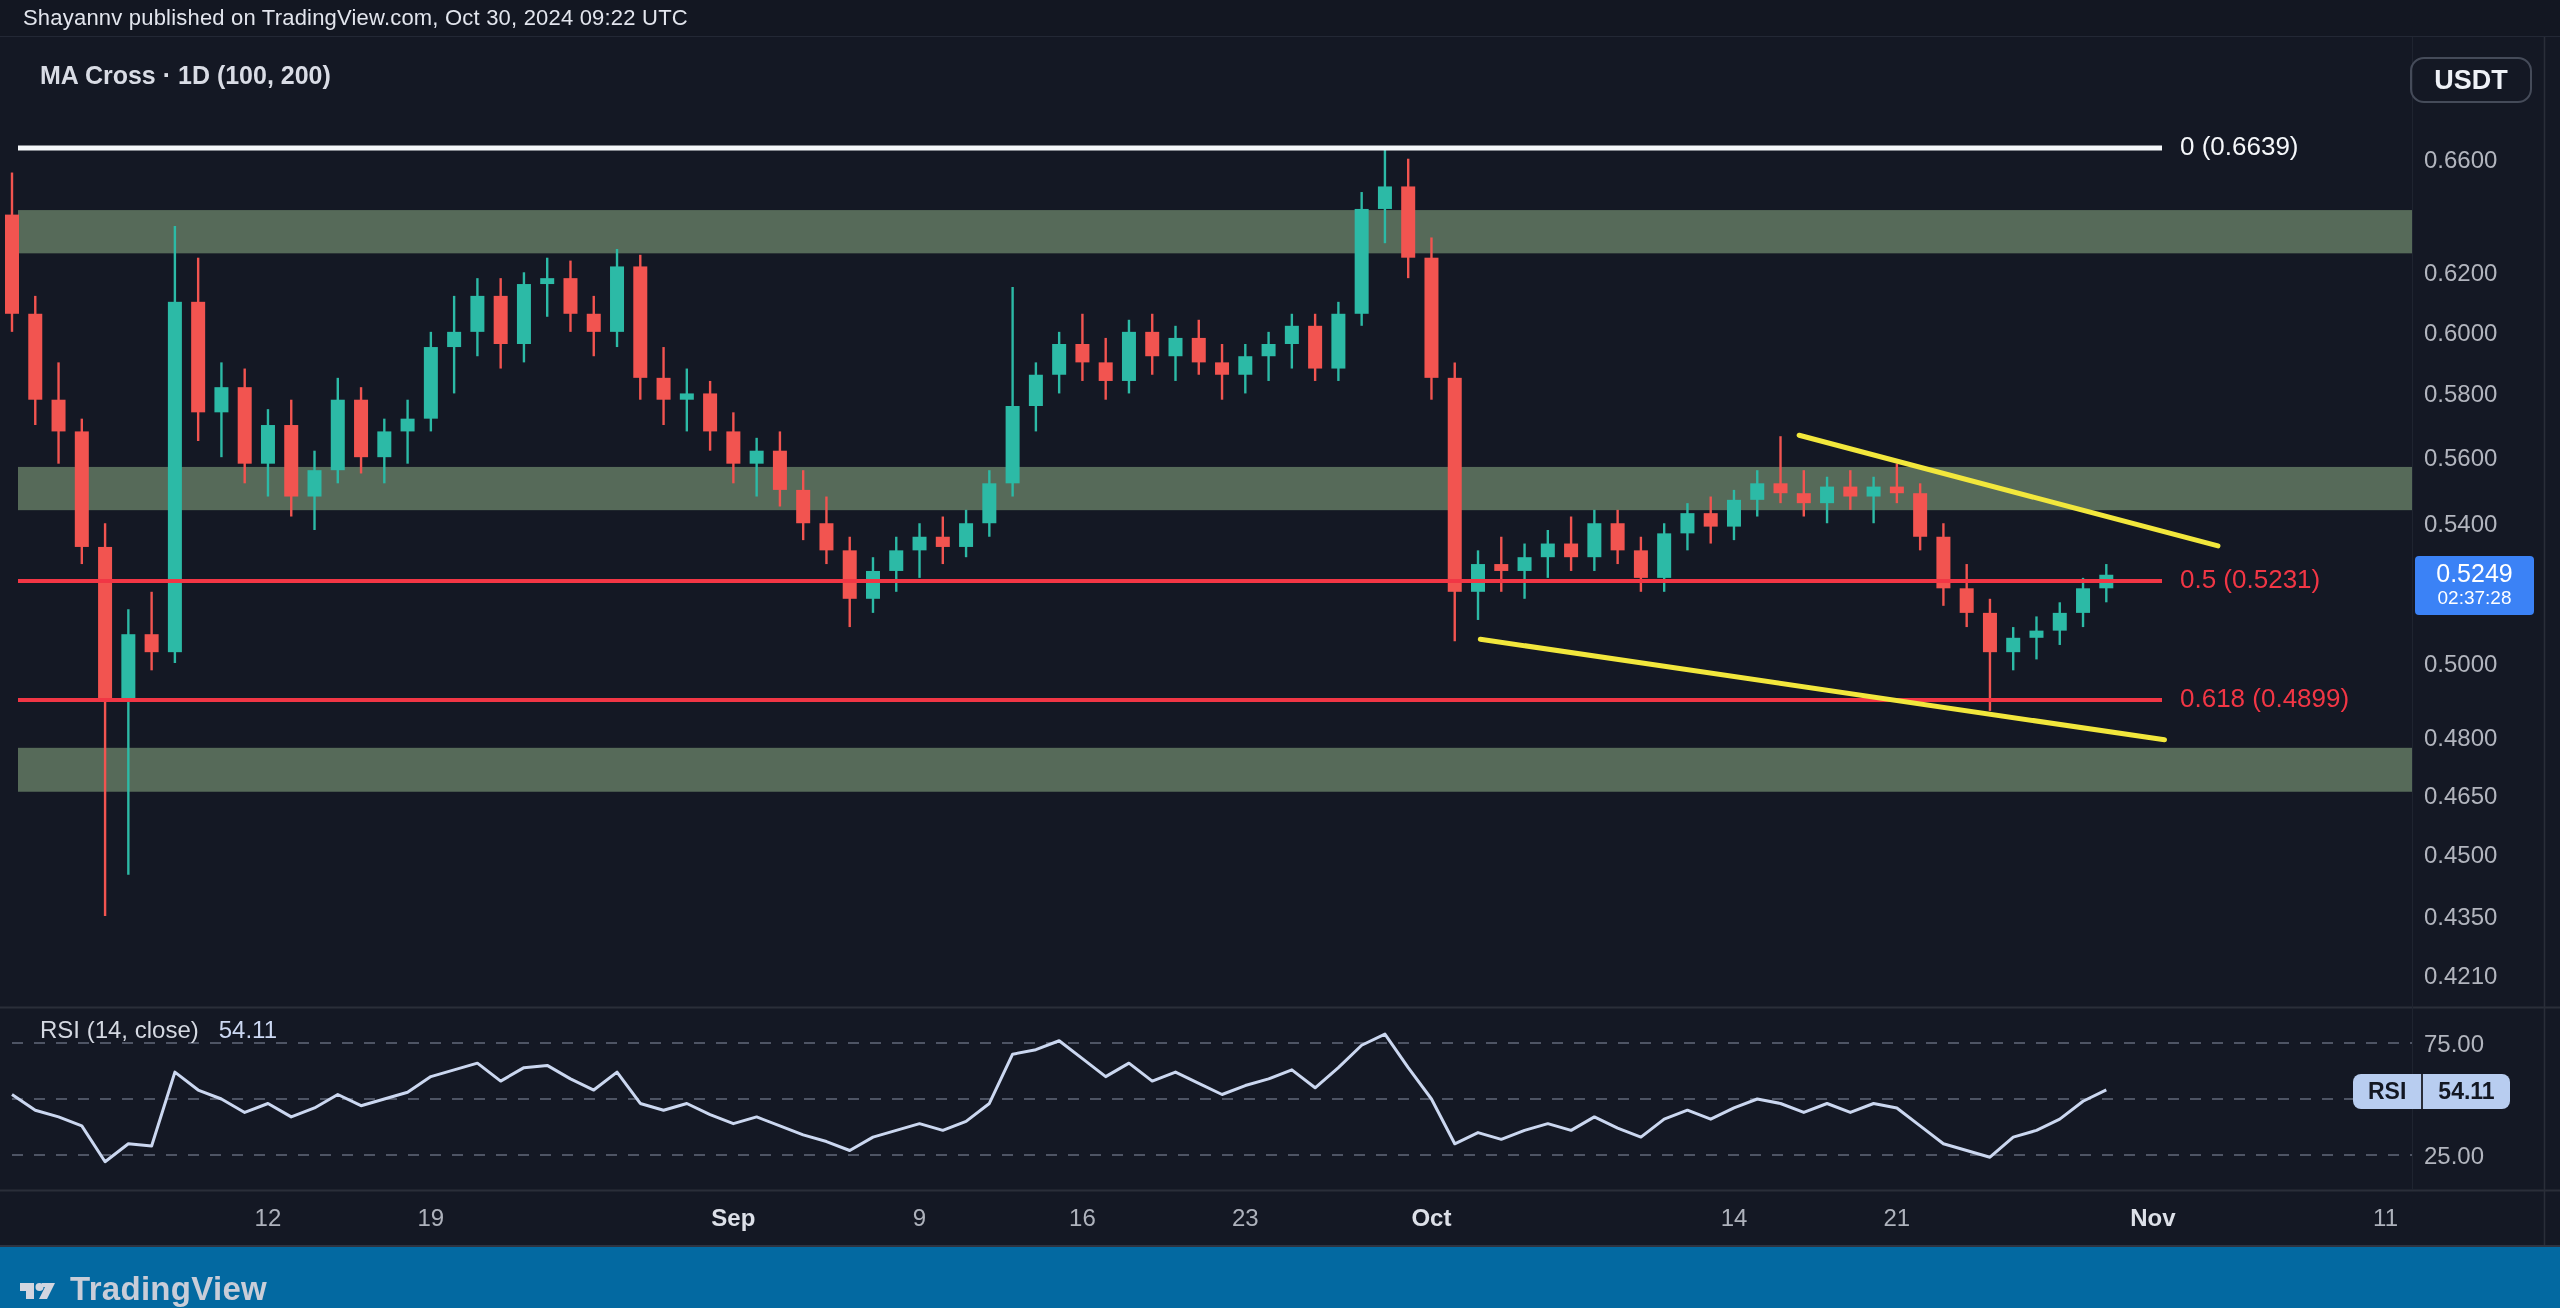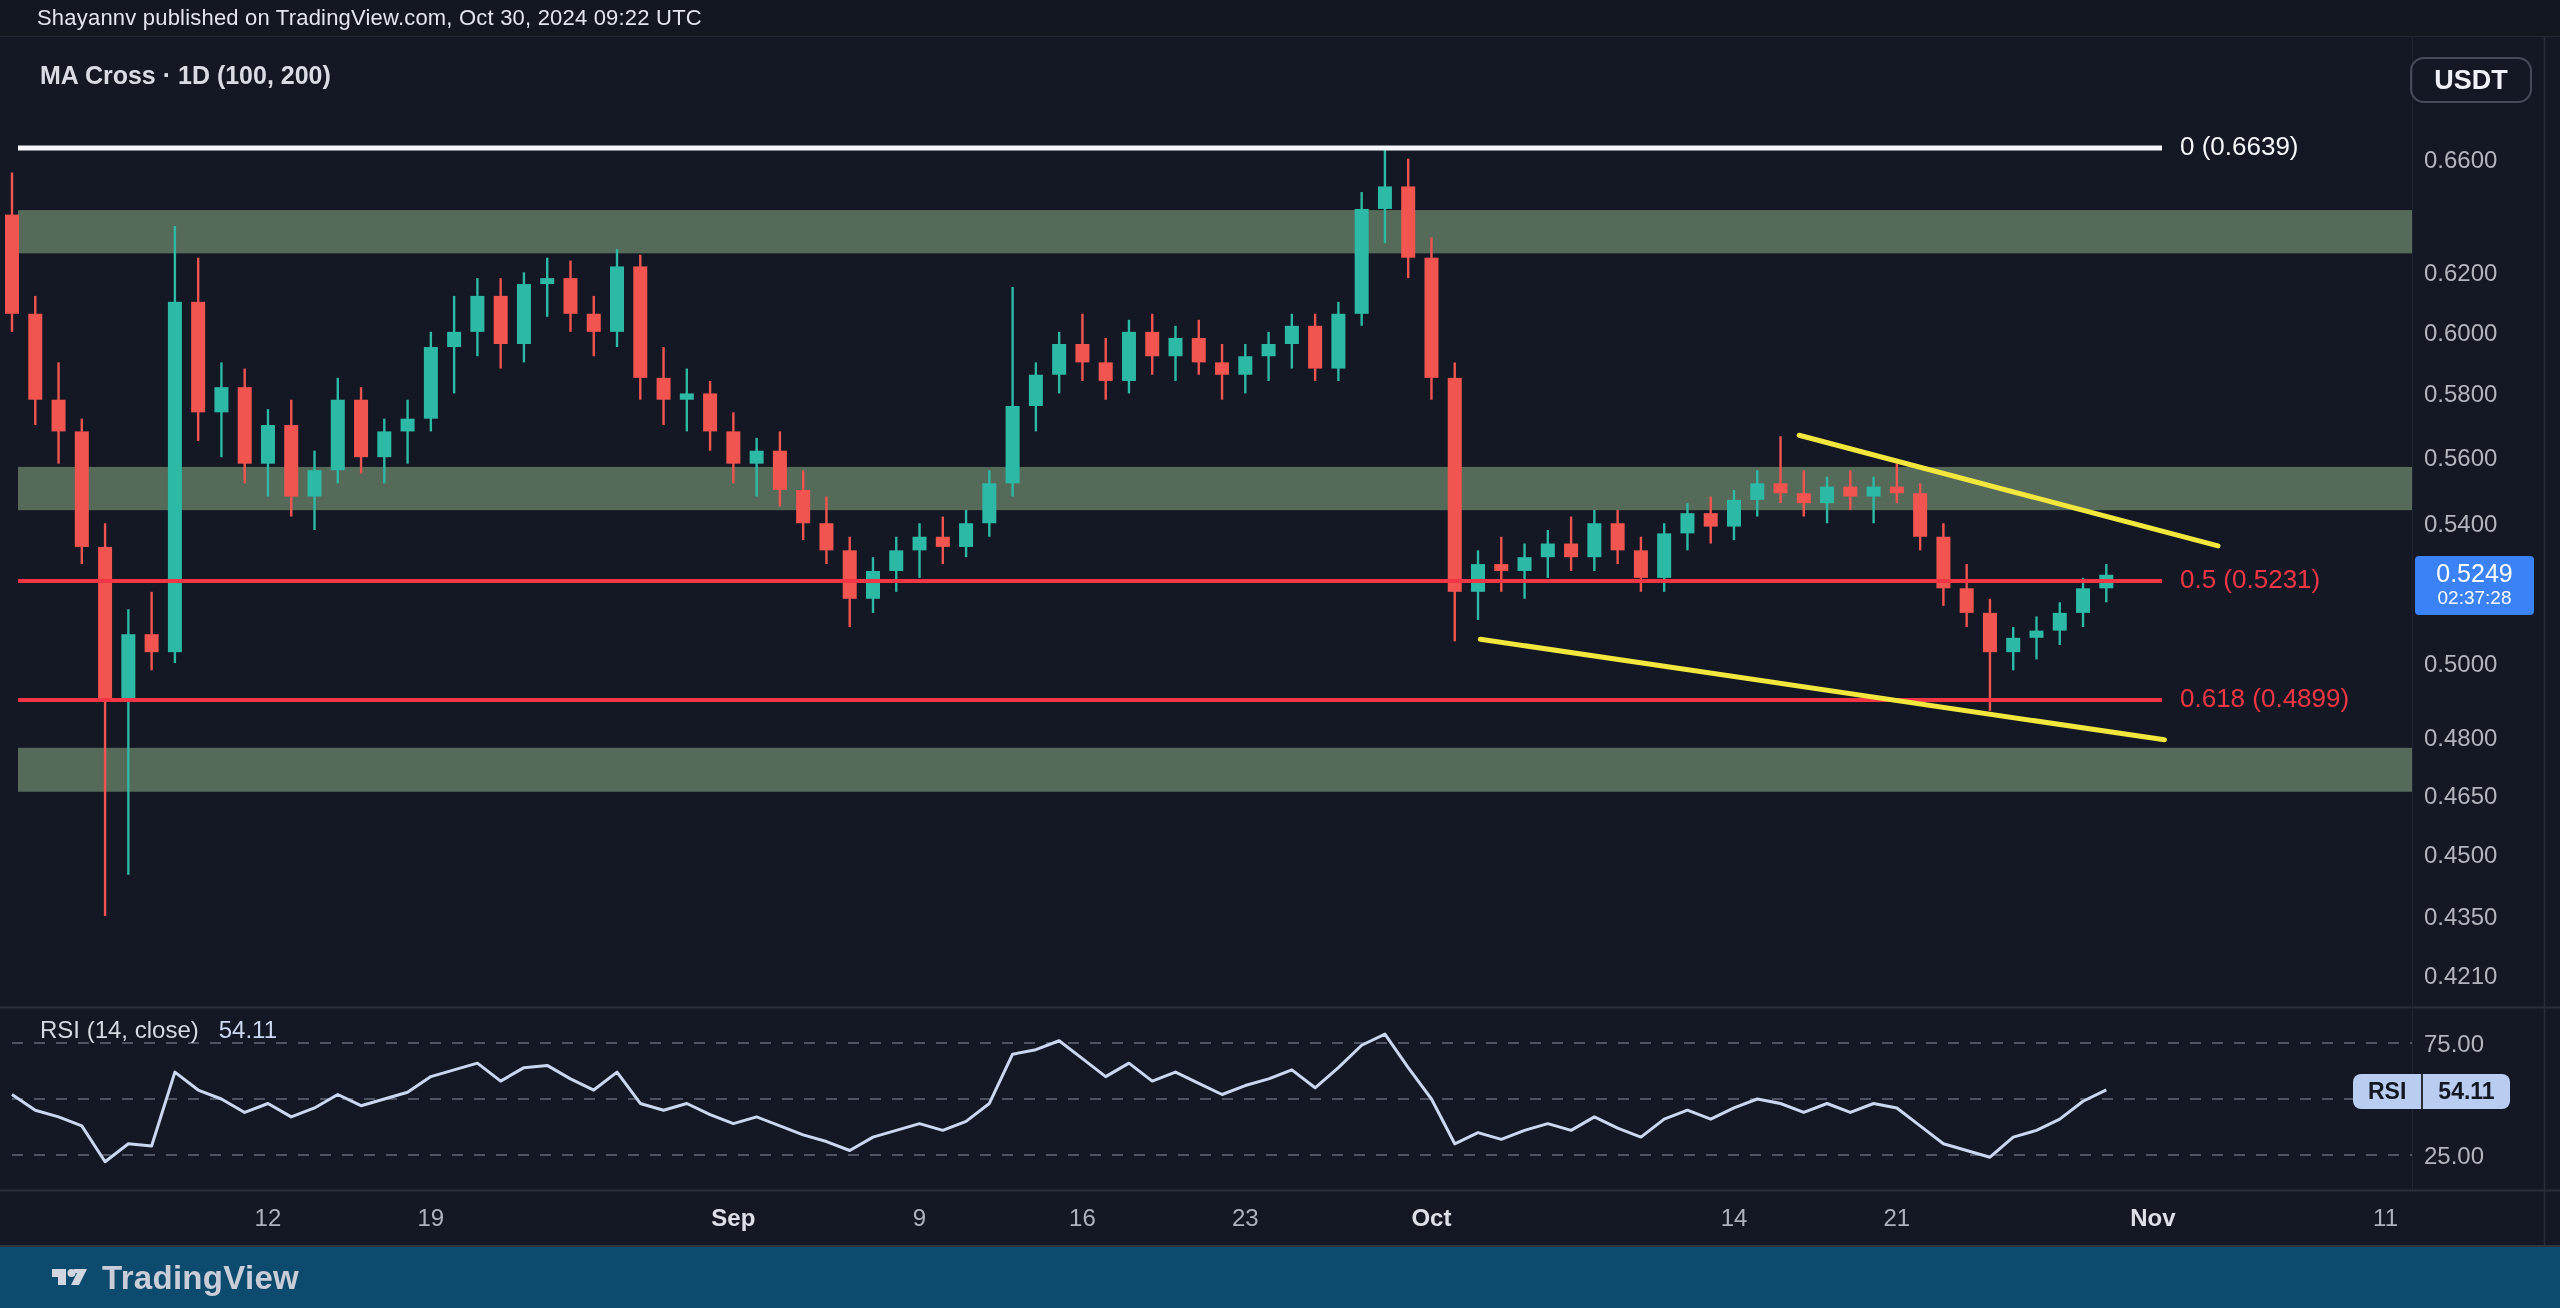--- a/index.html
+++ b/index.html
@@ -1,40 +1,40 @@
 <!DOCTYPE html>
 <html><head>
 <meta charset="utf-8">
 <style>
   html,body{margin:0;padding:0;background:#10131c;}
   .screen{position:relative;width:2560px;height:1308px;background:#141824;overflow:hidden;
           font-family:"Liberation Sans","DejaVu Sans",sans-serif;}
   .hdr{position:absolute;left:0;top:0;width:2560px;height:36px;background:#131722;}
-  .hdr-text{position:absolute;left:23px;top:5px;font-size:22px;color:#e2e5ed;letter-spacing:.2px;margin-left:14px;}
+  .hdr-text{position:absolute;left:23px;top:5px;font-size:22px;color:#e2e5ed;letter-spacing:.2px;}
   #chart-svg{position:absolute;left:0;top:0;}
   .legend-main{position:absolute;left:40px;top:61px;font-size:25px;color:#d9dce5;font-weight:bold;}
   .usdt-btn{position:absolute;left:2410px;top:57px;width:122px;height:46px;border:2px solid #454b59;
             border-radius:14px;display:flex;align-items:center;justify-content:center;
             font-size:27px;font-weight:600;color:#eef1f7;background:transparent;box-sizing:border-box;}
   .fib-label{position:absolute;font-size:26px;white-space:nowrap;}
   .fib-0{left:2180px;top:131px;color:#f5f7fa;}
   .fib-50{left:2180px;top:564px;color:#f23645;}
   .fib-618{left:2180px;top:683px;color:#f23645;}
   .price-badge{position:absolute;left:2415px;top:556px;width:119px;height:59px;background:#3b82f6;
                border-radius:4px;color:#ffffff;text-align:center;line-height:1.12;padding-top:3px;box-sizing:border-box;}
   .price-badge .p{font-size:25px;}
   .price-badge .cd{font-size:19px;}
   .rsi-legend{position:absolute;left:40px;top:1016px;font-size:24px;color:#d5d9e2;}
   .rsi-legend .val{margin-left:20px;color:#ccd8f2;}
   .rsi-badge{position:absolute;left:2353px;top:1074px;height:35px;display:flex;align-items:stretch;
              background:#b8cdf0;border-radius:8px;overflow:hidden;color:#131722;font-size:23px;font-weight:700;}
   .rsi-badge .cell{display:flex;align-items:center;padding:0 15px;}
   .rsi-badge .sep{width:2px;background:#2a2e39;}
-  .footer{position:absolute;left:0;top:1245px;width:2560px;height:63px;background:#0c4a6e;
-          border-top:2px solid #2e3340;display:flex;align-items:center;box-sizing:border-box;padding-left:32px;}
+  .footer{position:absolute;left:0;top:1245px;width:2560px;height:63px;background:#0369a1;
+          border-top:2px solid #2e3340;display:flex;align-items:flex-end;box-sizing:border-box;}
   .tv-logo{margin-left:18px;display:block;}
   .tv-name{margin-left:12px;font-size:33px;font-weight:600;color:#c9cdd8;letter-spacing:.3px;}
 </style>
 </head>
 <body>
 
 <div class="screen">
 
   <div class="hdr">
     <div class="hdr-text">Shayannv published on TradingView.com, Oct 30, 2024 09:22 UTC</div>

